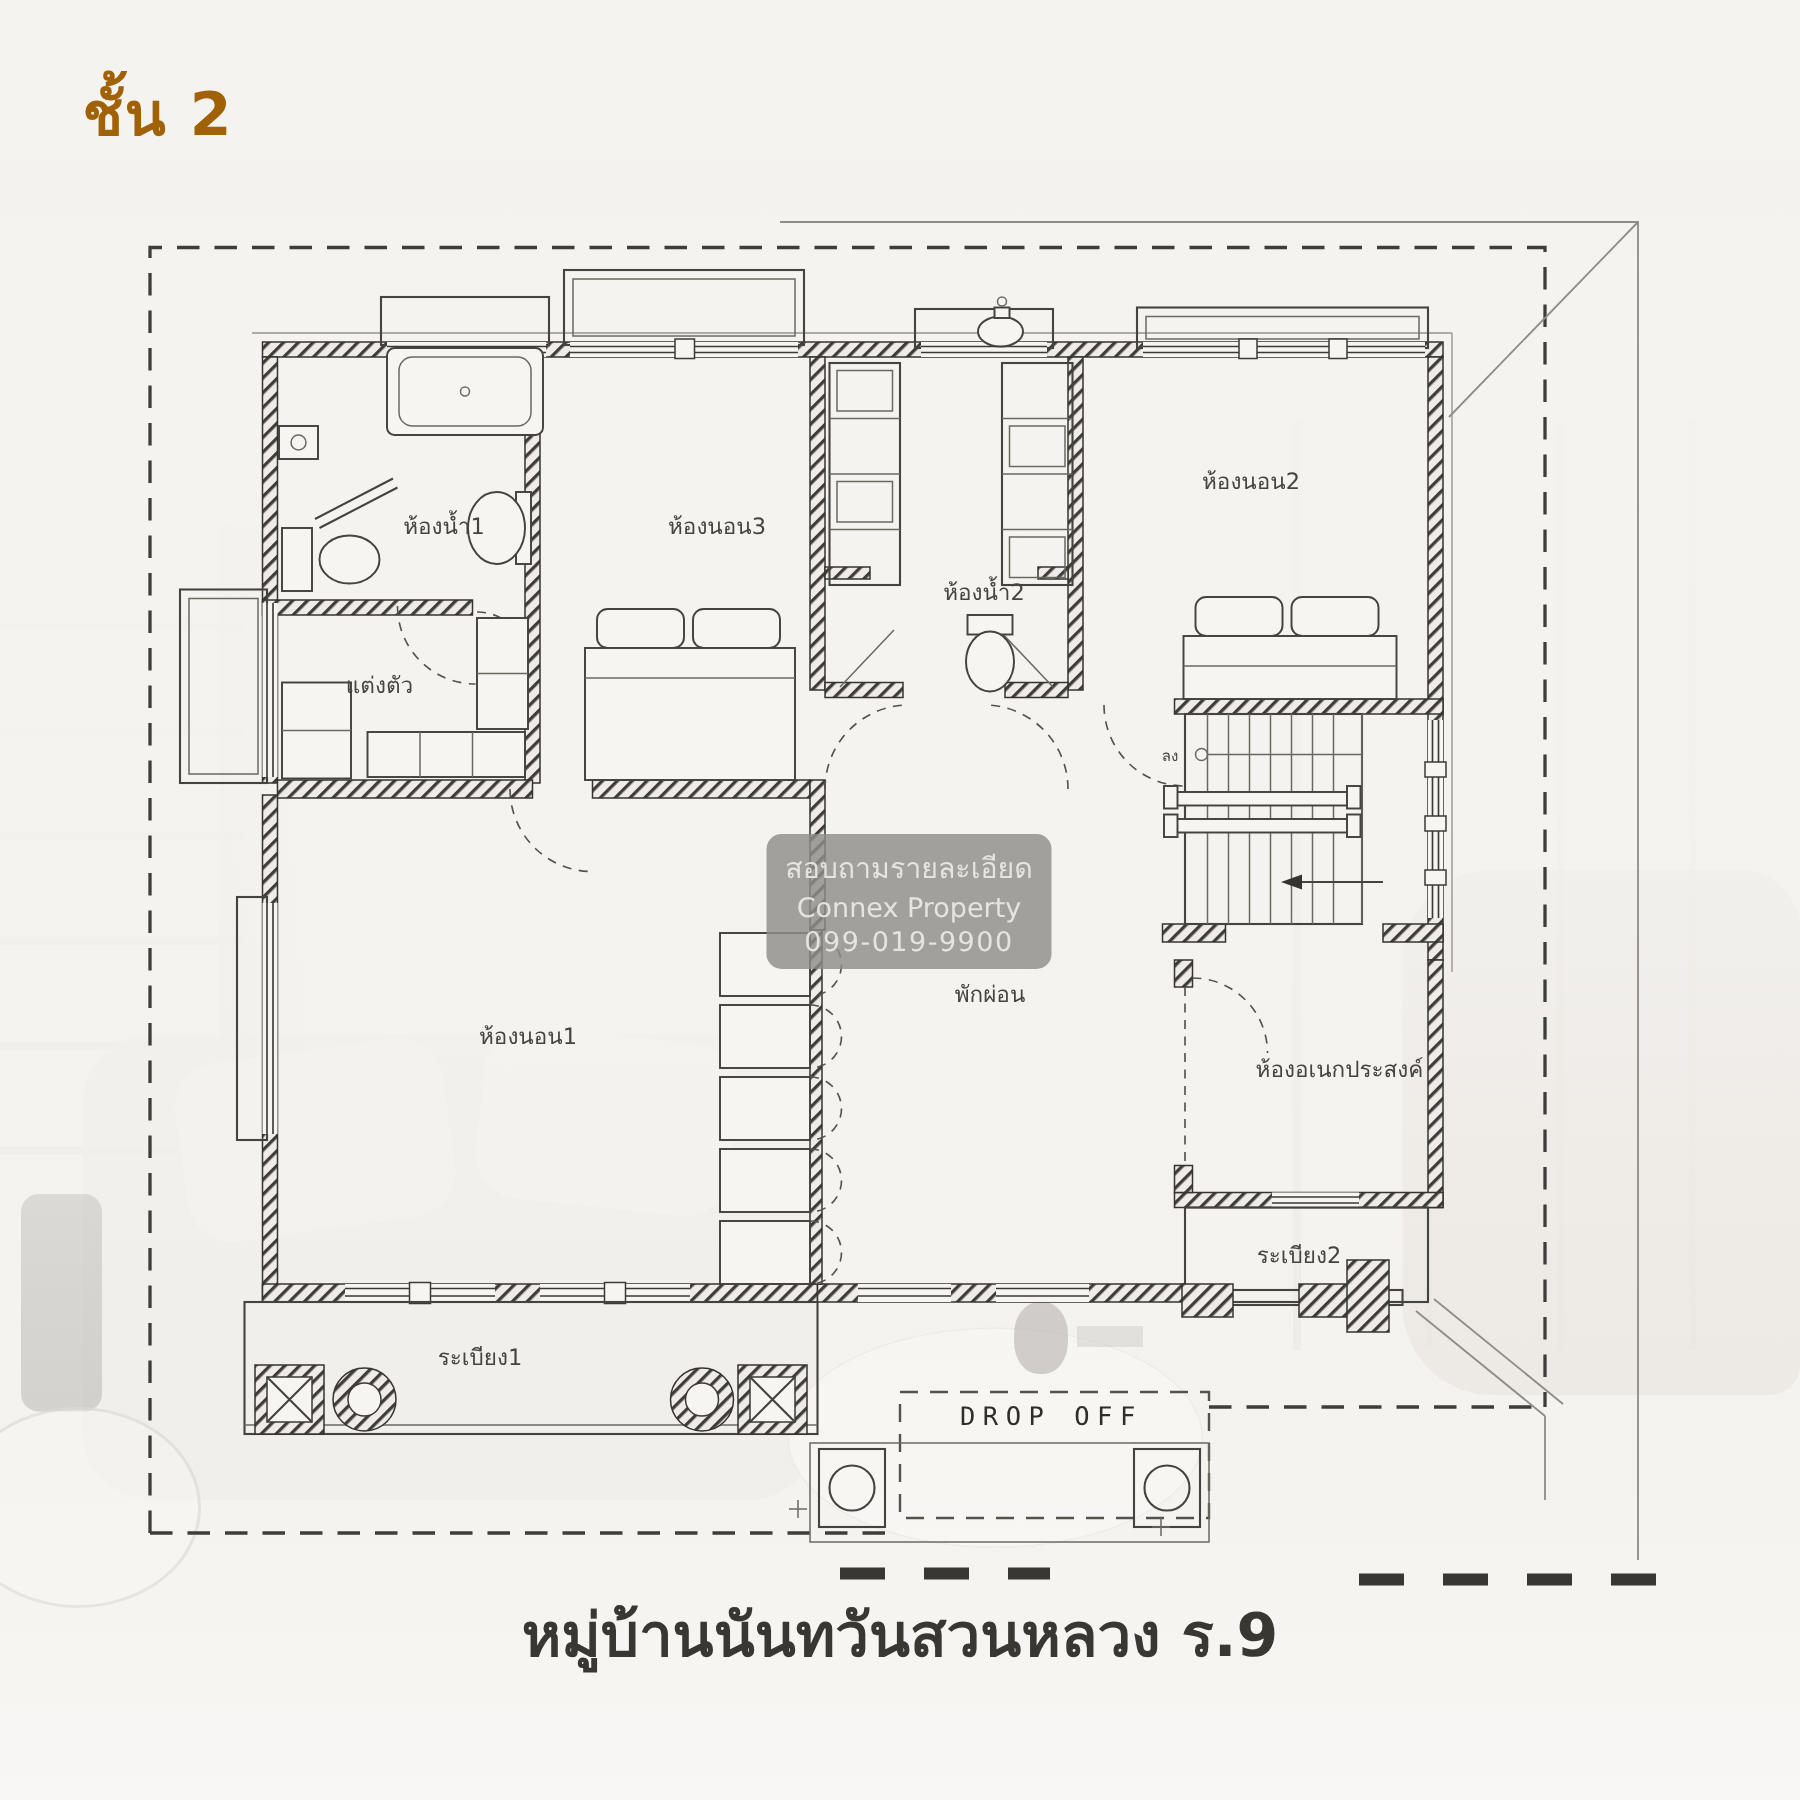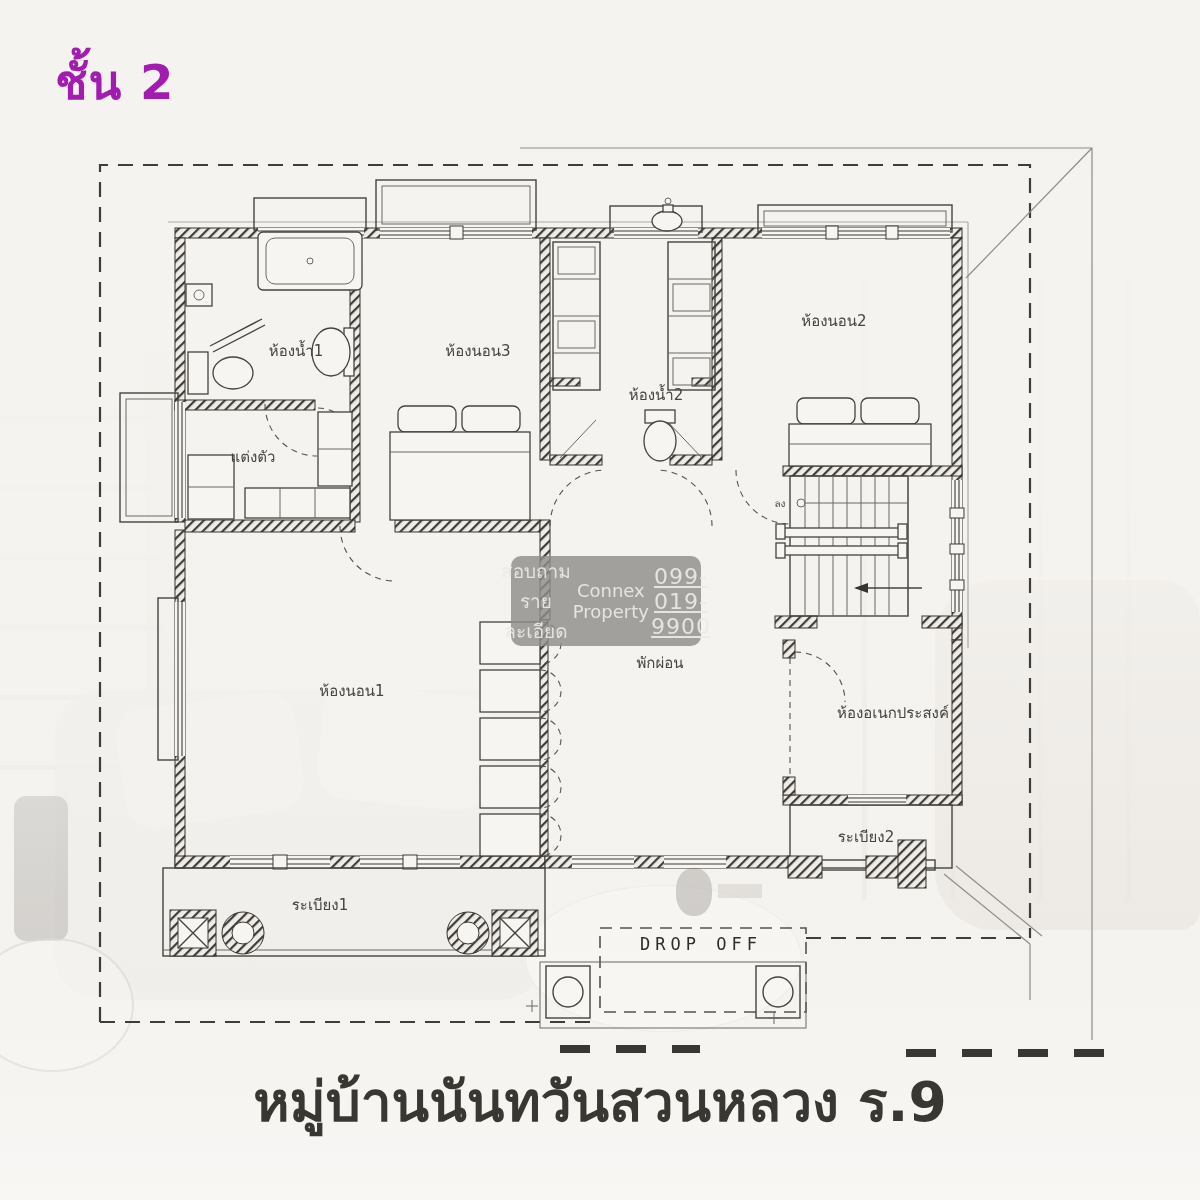--- a/index.html
+++ b/index.html
@@ -48,31 +48,31 @@
   .dash-heavy{fill:none;stroke:#23221f;stroke-width:8;stroke-dasharray:30 26;opacity:.9;}
   .darc{fill:none;stroke:#55524c;stroke-width:1.1;stroke-dasharray:6 5;}
   .win{stroke:#3c3a36;stroke-width:1.1;fill:none;}
   .wgap{fill:#f7f5f2;stroke:none;}
   .tick{fill:#f7f5f2;stroke:#3c3a36;stroke-width:1;}
   .roof{fill:none;stroke:#8f8c87;stroke-width:1.2;}
   .lbl{font:15px "DejaVu Sans","Liberation Sans",sans-serif;fill:#454440;text-anchor:middle;}
   .lbl-sm{font:10px "DejaVu Sans","Liberation Sans",sans-serif;fill:#454440;text-anchor:middle;}
   .lbl-drop{font:17px "DejaVu Sans Mono","Liberation Mono",monospace;fill:#2f2d2a;letter-spacing:5px;}
   
-  .floor-label{position:absolute;left:55px;top:44px;font-size:48px;font-weight:800;
-               color:#a21caf;letter-spacing:1px;}
+  .floor-label{position:absolute;left:55px;top:44px;font-size:40px;font-weight:800;
+               color:#a16207;letter-spacing:1px;}
   .project-title{position:absolute;left:0;top:1058px;width:1200px;text-align:center;
-                 font-size:55px;font-weight:800;color:#393731;}
+                 font-size:40px;font-weight:800;color:#393731;}
   .watermark{position:absolute;left:511px;top:556px;width:190px;height:90px;border-radius:10px;
              background:rgba(143,141,138,.82);color:rgba(235,233,230,.92);
-             display:flex;flex-direction:row;justify-content:center;align-items:center;
+             display:flex;flex-direction:column;justify-content:center;align-items:center;
              gap:2px;text-align:center;}
   .watermark .l1{font-size:19px;}
   .watermark .l2{font-size:18px;}
-  .watermark .l3{font-size:22px;letter-spacing:1px;text-decoration:underline;}
+  .watermark .l3{font-size:18px;letter-spacing:1px;}
 </style>
 </head>
 <body>
 
 <div class="stage">
 
   <div class="bg">
     <div class="ceiling"></div>
     <div class="win-right"></div>
     <div class="win-left"></div>

